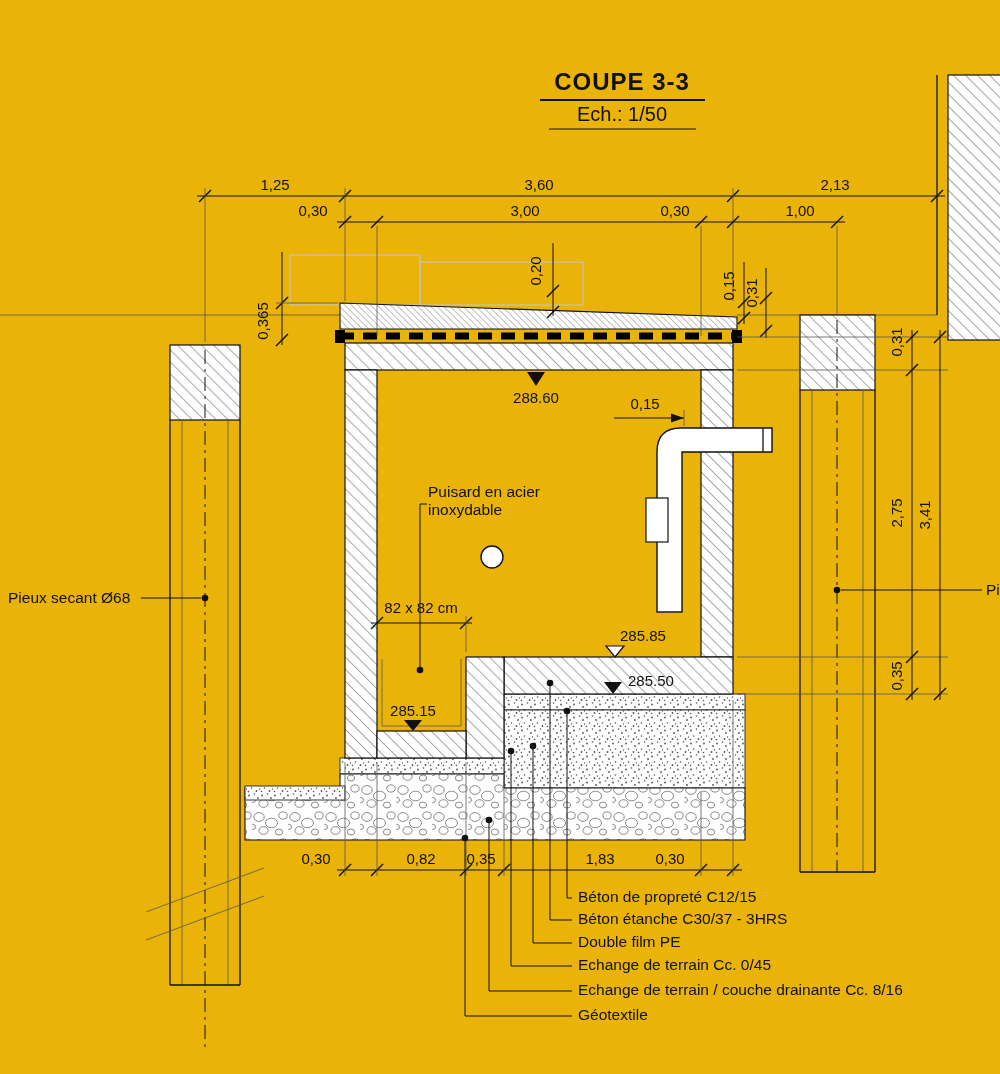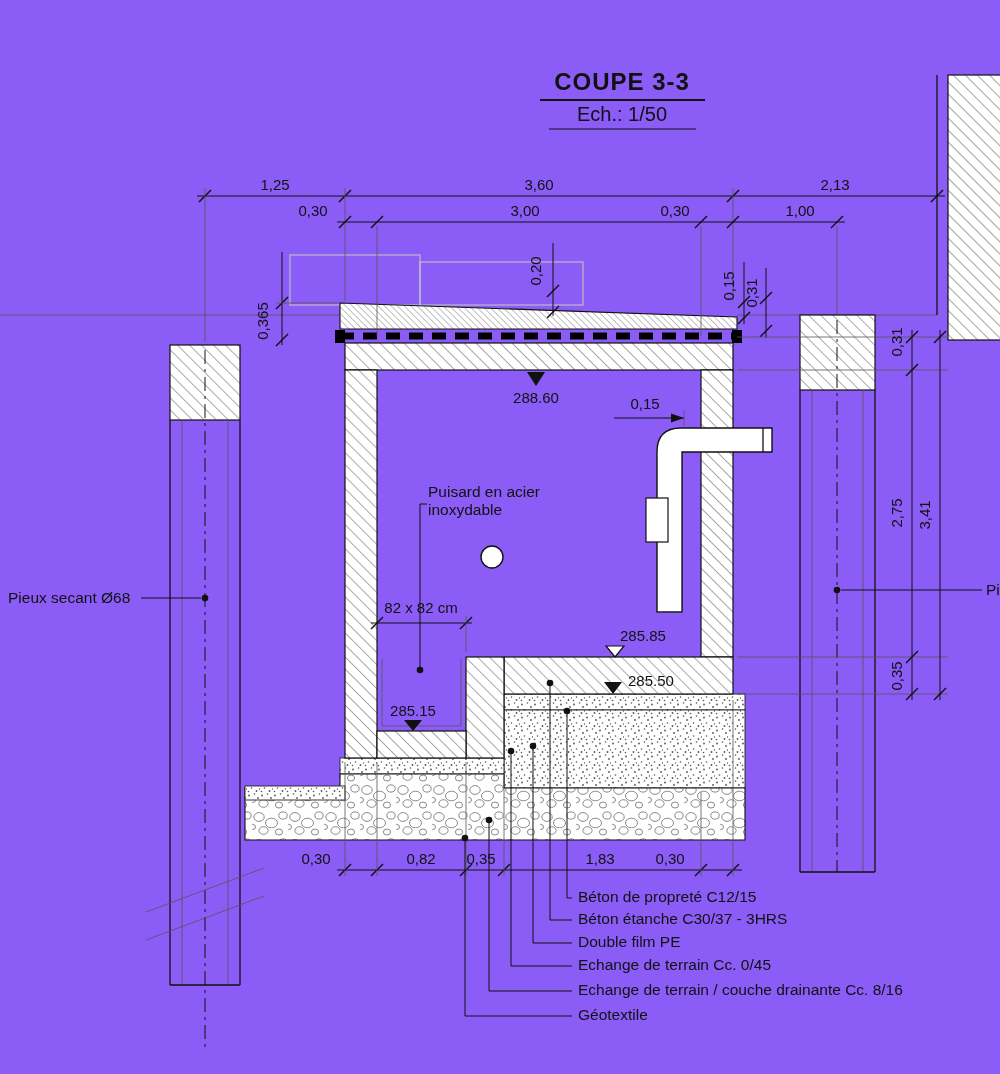--- a/index.html
+++ b/index.html
@@ -1,16 +1,16 @@
 <!DOCTYPE html>
 <html><head>
 <meta charset="utf-8">
 <style>
   html,body{margin:0;padding:0;background:#fff}
-  .wrap{position:relative;width:1000px;height:1074px;background:#8b5cf6;overflow:hidden;font-family:"Liberation Sans",sans-serif}
+  .wrap{position:relative;width:1000px;height:1074px;background:#eab308;overflow:hidden;font-family:"Liberation Sans",sans-serif}
   svg{display:block}
   svg text{fill:#111;font-family:"Liberation Sans",sans-serif;font-size:15px}
   .t-main{font-size:24px;font-weight:bold;letter-spacing:1px}
   .t-scale{font-size:20px}
   .lbl{font-size:15.5px}
   .ln{stroke:#111;stroke-width:1.3;fill:none}
   .thin{stroke:#555;stroke-width:0.8;fill:none}
   .xln{stroke:#555;stroke-width:0.8;fill:none}
   .dim{stroke:#111;stroke-width:1;fill:none}
   .cl{stroke:#111;stroke-width:1;fill:none;stroke-dasharray:14 5 3 5}

